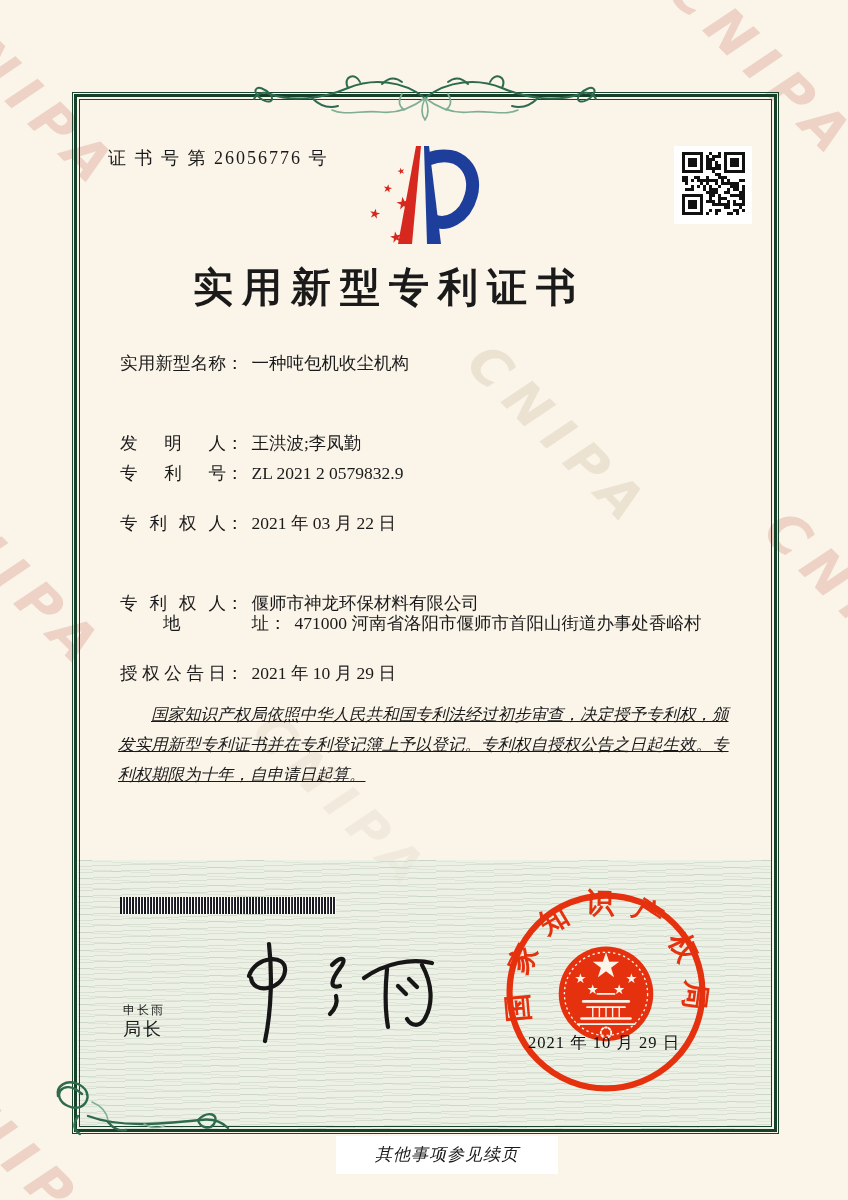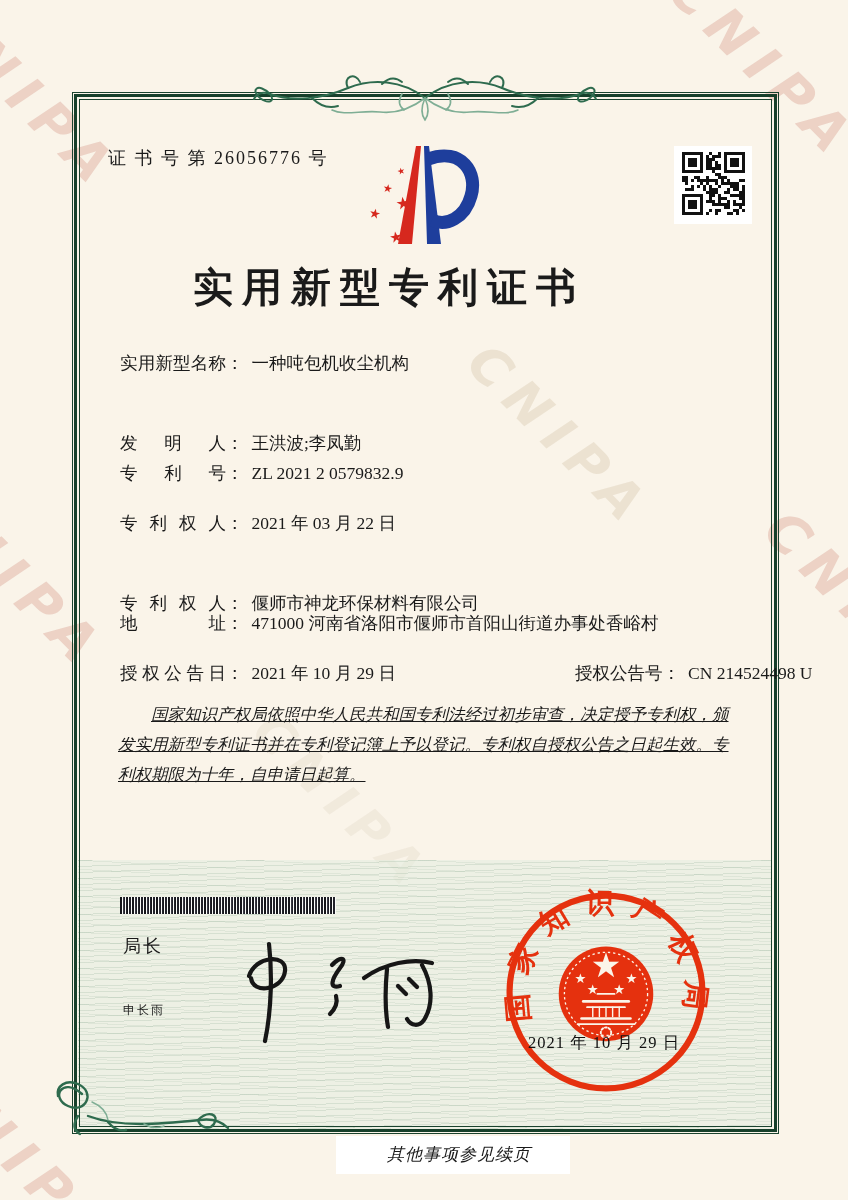--- a/index.html
+++ b/index.html
@@ -49,35 +49,35 @@
      font-style:italic;font-size:16.5px;line-height:30px;}
   .body-text p{margin:0;text-indent:2em;text-decoration:underline;}
 
   
   .barcode{left:120px;top:897px;width:216px;height:17px;z-index:4;
     background-image:
       repeating-linear-gradient(90deg,#15151a 0 2px,rgba(0,0,0,0) 2px 3px,#3a3a44 3px 4px,rgba(0,0,0,0) 4px 7px,#15151a 7px 8px,rgba(0,0,0,0) 8px 12px),
       repeating-linear-gradient(90deg,#22222a 0 1px,rgba(255,255,255,0.85) 1px 3px,#22222a 3px 5px,rgba(255,255,255,0.85) 5px 6px);}
 
   
-  .sig-label{left:123px;top:934px;font-family:"Liberation Sans","DejaVu Sans",sans-serif;
+  .sig-label{left:123px;top:1017px;font-family:"Liberation Sans","DejaVu Sans",sans-serif;
      font-size:18px;letter-spacing:2px;z-index:4;text-align:center;}
   .sig-name{left:123px;top:1002px;font-family:"Liberation Sans","DejaVu Sans",sans-serif;
      font-size:12px;letter-spacing:2px;z-index:4;}
   .sig-hand{left:235px;top:938px;z-index:5;}
 
   
   .seal{left:502px;top:888px;z-index:5;}
   .seal-date{left:528px;top:1032px;font-size:16.5px;letter-spacing:1px;z-index:6;color:#111;}
 
   
   .page-no{left:72px;top:1145px;width:705px;text-align:center;font-size:15px;
      letter-spacing:2px;z-index:4;}
   .cont-note{left:336px;top:1136px;width:222px;height:38px;line-height:38px;background:#ffffff;
-     text-align:center;font-style:italic;font-size:17px;letter-spacing:1px;z-index:4;padding-left:12px;}
+     text-align:center;font-style:italic;font-size:17px;letter-spacing:1px;z-index:4;}
 </style>
 </head>
 <body>
 
 <div class="wm wm-pink" style="left:-38px;top:-12px;">CNIPA</div>
 <div class="wm wm-pink" style="left:700px;top:-42px;">CNIPA</div>
 <div class="wm wm-beige" style="left:498px;top:332px;">CNIPA</div>
 <div class="wm wm-pink" style="left:-52px;top:468px;">CNIPA</div>
 <div class="wm wm-pink" style="left:796px;top:498px;">CNIPA</div>
 <div class="wm wm-faint" style="left:282px;top:702px;">CNIPA</div>
@@ -385,28 +385,25 @@
 </div>
 <div class="frow" style="top:461px;">
   <span class="flabel">专利号</span><span class="fcolon">：</span><span>ZL 2021 2 0579832.9</span>
 </div>
 <div class="frow" style="top:511px;">
   <span class="flabel">专利权人</span><span class="fcolon">：</span><span>2021 年 03 月 22 日</span>
 </div>
 <div class="frow" style="top:591px;">
   <span class="flabel">专利权人</span><span class="fcolon">：</span><span>偃师市神龙环保材料有限公司</span>
 </div>
-<div class="frow" style="top:611px;">
+<div class="frow" style="top:611px;margin-left:43px;">
   <span class="flabel">地址</span><span class="fcolon">：</span><span>471000 河南省洛阳市偃师市首阳山街道办事处香峪村</span>
 </div>
 <div class="frow" style="top:661px;">
   <span class="flabel">授权公告日</span><span class="fcolon">：</span><span>2021 年 10 月 29 日</span>
-  <span class="frow2">
-    <span>授权公告号</span><span class="fcolon">：</span><span>CN 214524498 U</span>
-  </span>
 </div>
 
 <div class="abs body-text">
   <p>国家知识产权局依照中华人民共和国专利法经过初步审查，决定授予专利权，颁发实用新型专利证书并在专利登记簿上予以登记。专利权自授权公告之日起生效。专利权期限为十年，自申请日起算。</p>
 </div>
 
 <div class="abs barcode"></div>
 
 <div class="abs sig-label">局长</div>
 <div class="abs sig-name">申长雨</div>

